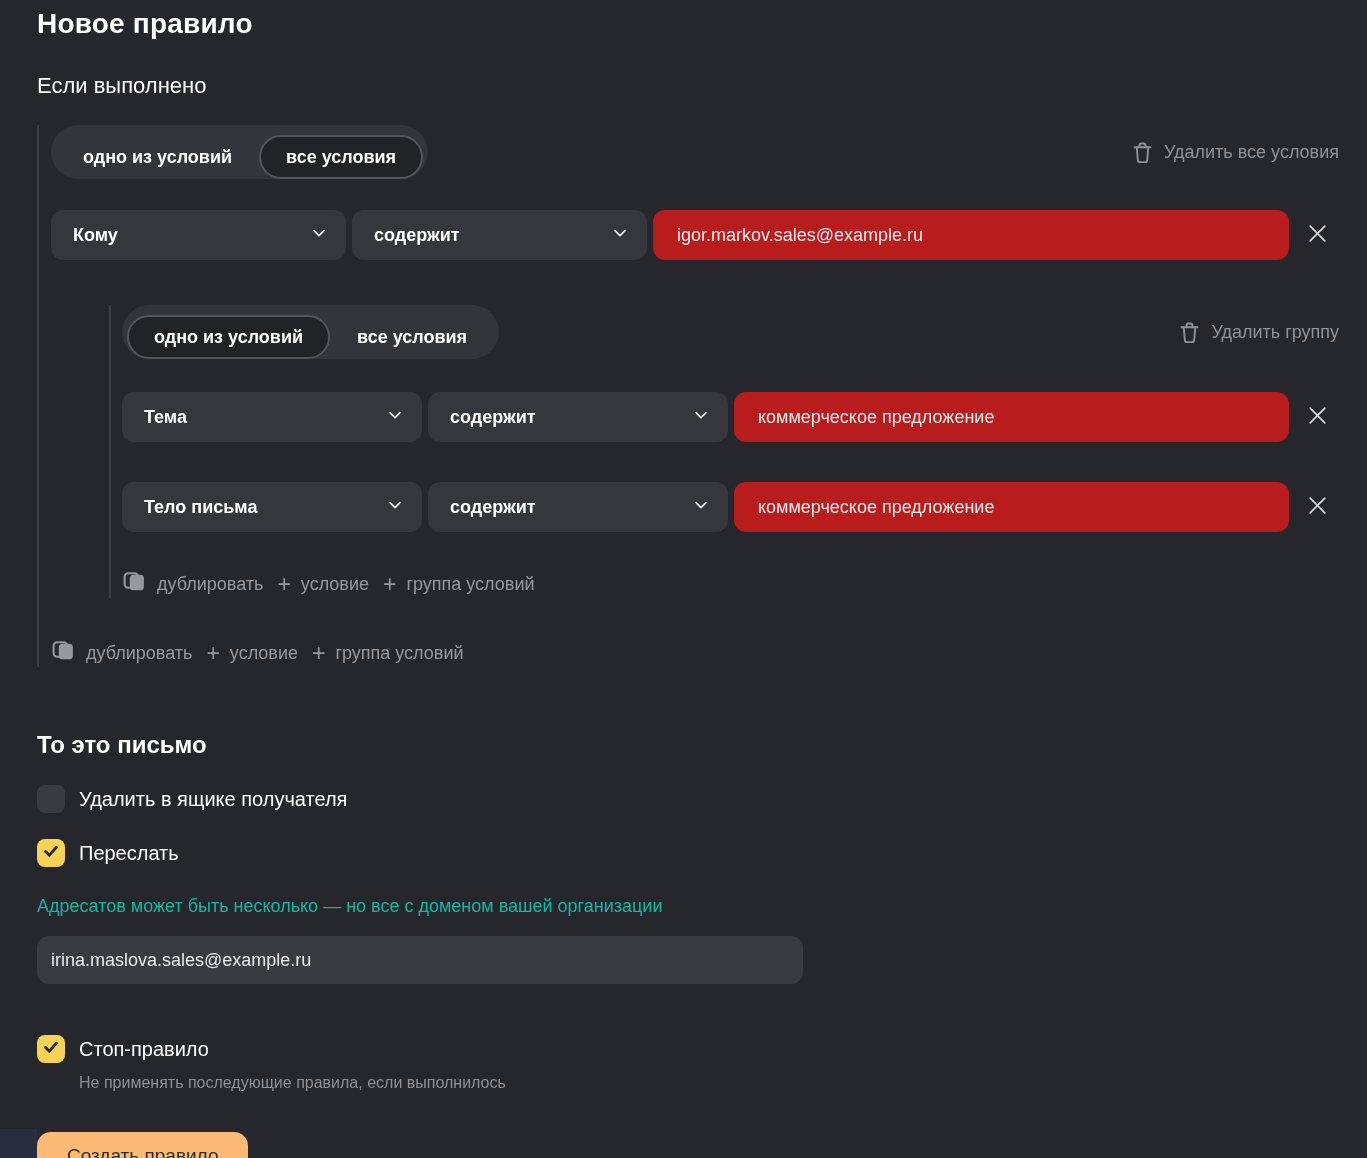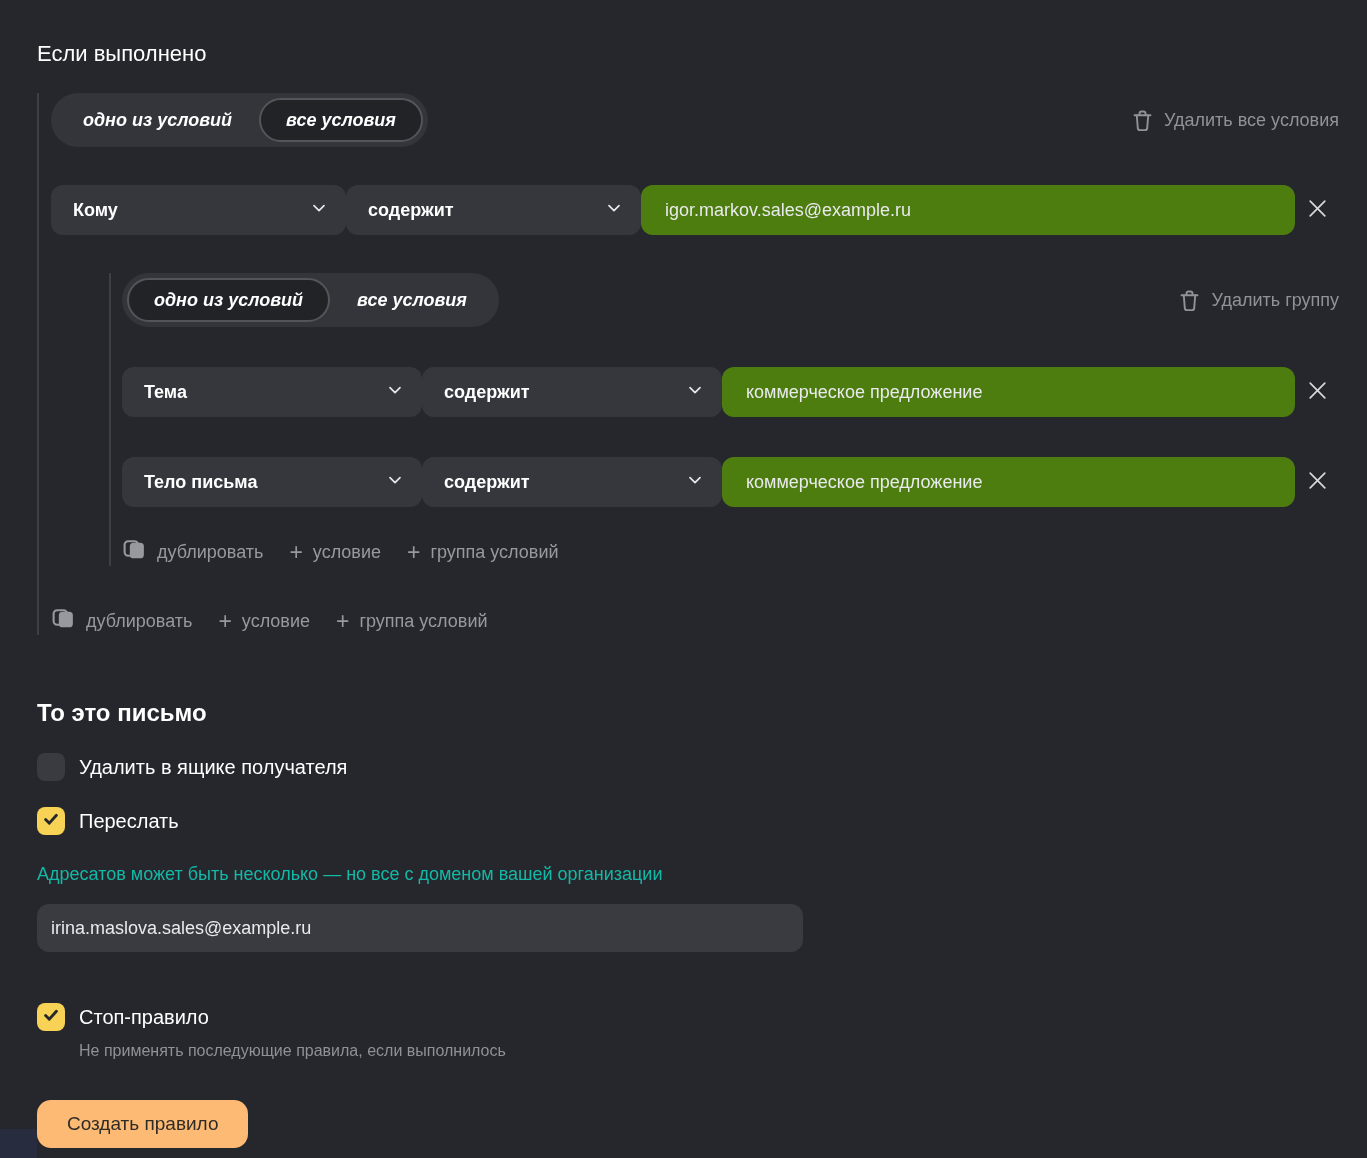--- a/index.html
+++ b/index.html
@@ -28,72 +28,71 @@
     margin-top: 38px;
     border-left: 2px solid #3e3f44;
     padding-left: 11px;
   }
 
   .toggle-row {
     display: flex; justify-content: space-between; align-items: center;
     height: 54px;
   }
   .toggle-group {
-    display: inline-flex; align-items: center;
+    display: inline-flex; align-items: flex-end;
     background: #34353b;
     border-radius: 27px;
     height: 54px;
     padding: 0 5px;
-    font-style: italic;
   }
   .toggle-option {
     height: 44px; display: flex; align-items: center;
     padding: 0 25px;
     border-radius: 22px;
     font-size: 18px; font-weight: 700; color: #ffffff;
     cursor: pointer;
     border: 2px solid transparent;
   }
   .toggle-option.selected {
     background: #222327;
     border-color: #54555b;
   }
   .delete-link {
     display: flex; align-items: center; gap: 11px;
     color: #909298; font-size: 18px; cursor: pointer;
   }
   .delete-link svg { display: block; }
 
   .cond-row {
-    display: flex; align-items: flex-end; gap: 0;
+    display: flex; align-items: center; gap: 6px;
     margin-top: 24px; height: 64px;
   }
   .inner-tree .cond-row { margin-top: 26px; }
   .select {
     width: 295px; height: 50px;
     background: #36373d; border-radius: 12px;
     display: flex; align-items: center; justify-content: space-between;
     padding: 0 18px 0 22px;
     font-size: 18px; font-weight: 700; cursor: pointer;
   }
   .inner-tree .select { width: 300px; }
   .value-input {
     flex: 1; height: 50px;
-    background: #4d7c0f; border: none; border-radius: 12px;
+    background: #b91c1c; border: none; border-radius: 12px;
     color: #e9eaec; font-size: 18px; font-family: "Liberation Sans", sans-serif;
     padding: 0 24px; outline: none;
   }
   .remove-btn {
     width: 44px; height: 50px;
     display: flex; align-items: center; justify-content: center;
     background: none; border: none; cursor: pointer; padding: 0;
   }
 
   .action-row {
-    display: flex; align-items: center; gap: 26px;
+    display: flex; align-items: center; gap: 14px;
     margin-top: 31px; height: 28px;
     color: #97999e; font-size: 18px;
   }
   .tree > .action-row { margin-top: 41px; margin-bottom: 2px; }
   .action-link { display: flex; align-items: center; gap: 10px; cursor: pointer; }
   .plus-sign { font-size: 23px; font-weight: 400; line-height: 1; color: #97999e; }
 
   
   .check-row {
     display: flex; align-items: center; gap: 14px;
@@ -130,20 +129,21 @@
     position: absolute; left: 0; bottom: 0;
     width: 37px; height: 29px;
     background: #272c3e;
   }
 </style>
 </head>
 <body>
 
 <div class="page">
 
+  <h1 class="page-title">Новое правило</h1>
   <div class="if-heading">Если выполнено</div>
 
   
   <div class="tree">
 
     <div class="toggle-row">
       <div class="toggle-group">
         <div class="toggle-option">одно из условий</div>
         <div class="toggle-option selected">все условия</div>
       </div>

